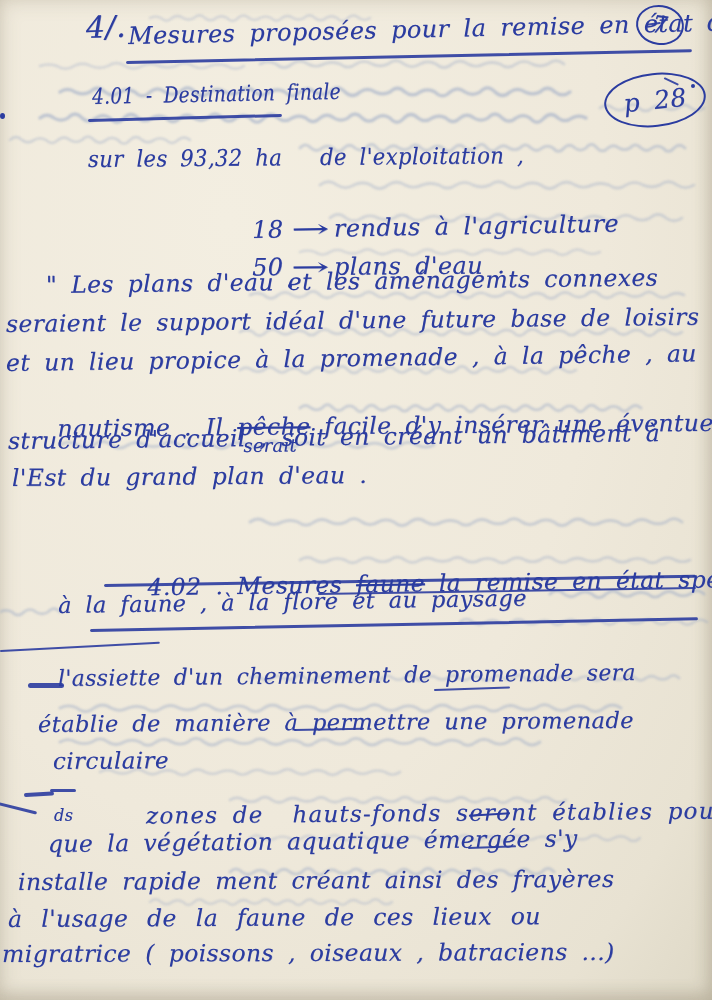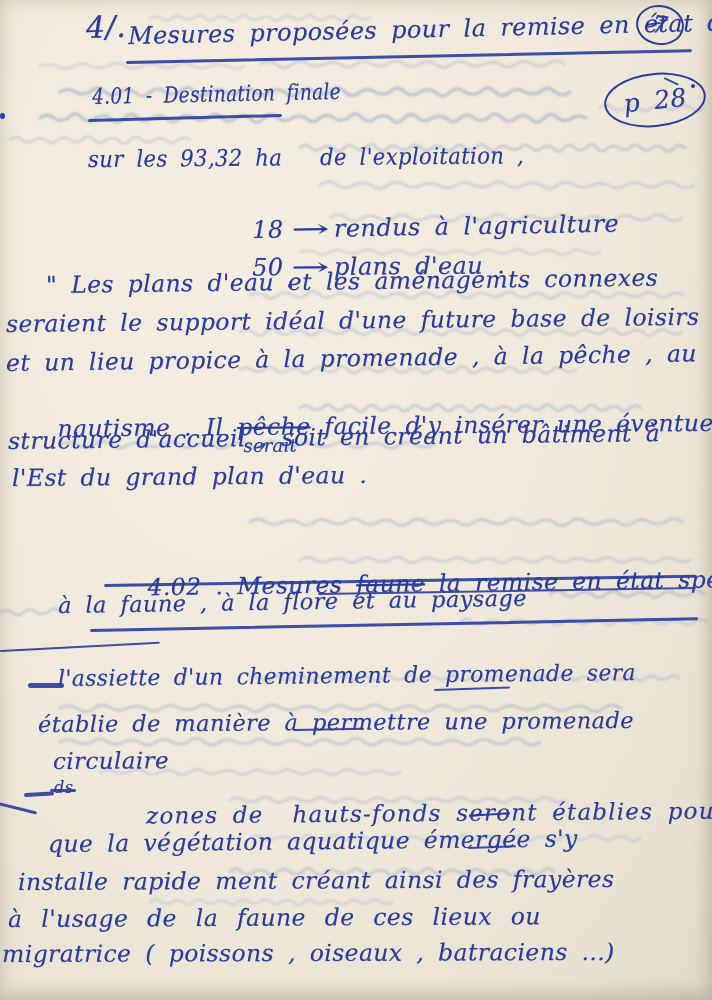--- a/index.html
+++ b/index.html
@@ -115,21 +115,21 @@
   <div class="stroke" style="left:90px;top:629px;width:608px;transform:rotate(-1.1deg);"></div>
   <div class="stroke" style="left:0px;top:650px;width:160px;transform:rotate(-3deg);height:2px;"></div>
 
   <div class="stroke" style="left:28px;top:683px;width:36px;height:5px;border-radius:3px;"></div>
   <div class="line" style="left:58px;top:665px;font-size:22.5px;transform:rotate(-.6deg) scaleX(.97);">l'assiette d'un cheminement de promenade sera</div>
   <div class="stroke" style="left:434px;top:689px;width:76px;transform:rotate(-2deg);height:2px;"></div>
   <div class="line" style="left:38px;top:711px;font-size:22.5px;transform:rotate(-.4deg);">établie de manière à permettre une promenade</div>
   <div class="stroke" style="left:294px;top:729px;width:70px;transform:rotate(-1deg);height:2px;"></div>
   <div class="line" style="left:38px;top:748px;font-size:23px;transform:rotate(-.4deg);margin-left:15px;">circulaire</div>
 
-  <div class="line" style="left:54px;top:778px;font-size:16px;">ds</div>
+  <div class="line" style="left:54px;top:806px;font-size:16px;">ds</div>
   <div class="stroke" style="left:50px;top:789px;width:26px;height:3px;"></div>
   <div class="stroke" style="left:24px;top:793px;width:30px;height:4px;transform:rotate(-3deg);"></div>
   <div class="stroke" style="left:-6px;top:801px;width:44px;height:3px;transform:rotate(14deg);"></div>
   <div class="line" style="left:88px;top:777px;font-size:23px;letter-spacing:1.2px;transform:rotate(-.5deg);">
     <span>zones de  hauts-fonds </span><span class="ovw">seront</span><span> établies pour</span>
   </div>
   <div class="line" style="left:48px;top:830px;font-size:23.5px;transform:rotate(-.6deg);">que la végétation aquatique émergée s'y</div>
   <div class="stroke" style="left:468px;top:847px;width:48px;transform:rotate(-2deg);height:2px;"></div>
   <div class="line" style="left:18px;top:868px;font-size:23.5px;transform:rotate(-.3deg);">installe rapide ment créant ainsi des frayères</div>
   <div class="line" style="left:8px;top:905px;font-size:23.5px;word-spacing:11px;transform:rotate(-.3deg);">à l'usage de la faune de ces lieux ou</div>

